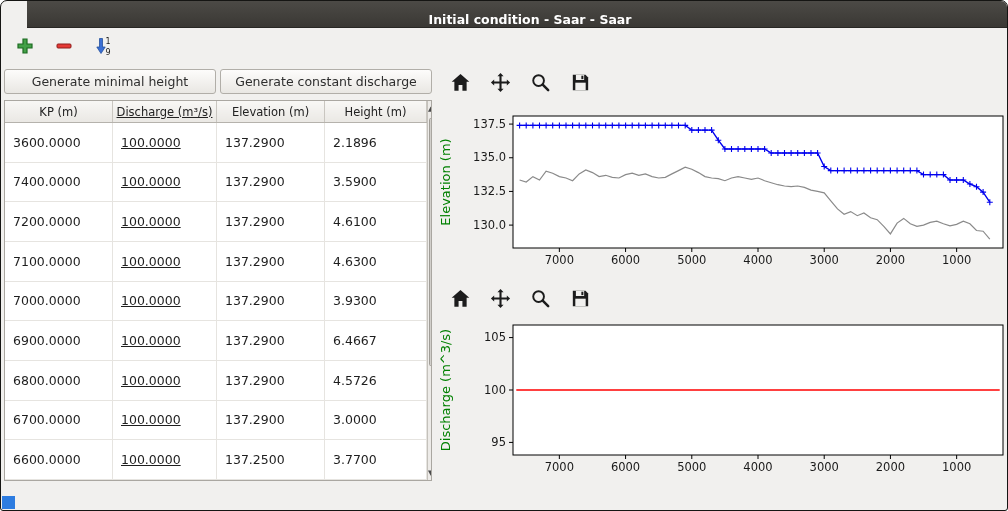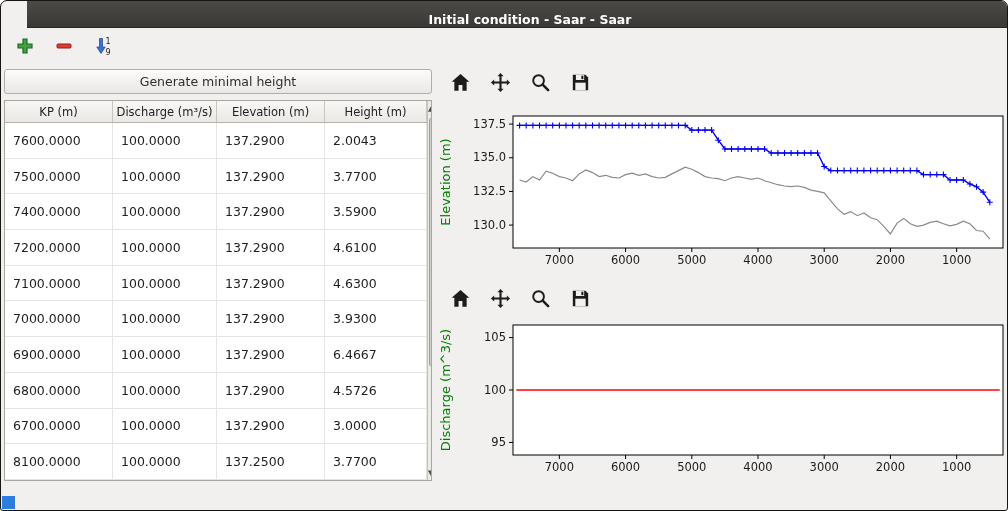--- a/index.html
+++ b/index.html
@@ -26,21 +26,21 @@
   .gen-btn{flex:1;height:25px;background:linear-gradient(#fdfcfb,#e9e7e3);border:1px solid #b1aea8;
            border-radius:3px;font-size:12.5px;color:#2e2e2e;font-family:inherit;cursor:pointer;}
 
   .table-frame{position:absolute;top:37px;left:3px;right:3px;bottom:0;border:1px solid #aaa7a1;
                background:#ffffff;display:flex;overflow:hidden;}
   table{border-collapse:collapse;width:408px;table-layout:fixed;}
   thead th{background:linear-gradient(#f8f7f5,#eae8e4);border-right:1px solid #c9c6c0;
            border-bottom:1px solid #b5b2ac;font-weight:normal;font-size:11.5px;height:21px;
            padding:0 2px;color:#222;}
   th:nth-child(1),td:nth-child(1){width:103px;}
-  th:nth-child(2),td:nth-child(2){width:99px;}
+  th:nth-child(2),td:nth-child(2){width:99px;text-decoration:underline;}
   th:nth-child(3),td:nth-child(3){width:103px;}
   th:nth-child(4),td:nth-child(4){width:97px;}
   tbody td{border-right:1px solid #e6e4e0;border-bottom:1px solid #e6e4e0;font-size:12.5px;
            color:#1e1e1e;height:29px;padding:0 0 0 8px;background:#fff;}
 
   .scrollbar{width:16px;background:#edebe8;border-left:1px solid #c4c1bb;display:flex;flex-direction:column;}
   .sb-btn{height:15px;display:flex;align-items:center;justify-content:center;font-size:7px;color:#4a4a4a;cursor:pointer;}
   .sb-track{flex:1;position:relative;}
   .sb-thumb{position:absolute;left:1px;right:1px;top:2px;height:71%;cursor:pointer;
             background:linear-gradient(90deg,#dbd9d5,#c9c6c1);border:1px solid #a09d97;border-radius:2px;box-sizing:border-box;}
@@ -85,43 +85,38 @@
         <path d="M6.5 2.5 H9.5 V11 H12.2 L8 17.5 L3.8 11 H6.5 Z" fill="#3b6fd4" stroke="#24509d" stroke-width="0.8"></path>
         <text x="15" y="8.4" font-size="8" fill="#222" text-anchor="middle">1</text>
         <text x="15" y="18.6" font-size="8" fill="#222" text-anchor="middle">9</text>
       </svg>
     </div>
   </div>
 
   <div class="left-panel">
     <div class="gen-buttons">
       <button class="gen-btn">Generate minimal height</button>
+      <button class="gen-btn">Generate constant discharge</button>
     </div>
     <div class="table-frame">
       <table>
         <thead>
           <tr>
               <th>KP (m)</th>
               <th>Discharge (m³/s)</th>
               <th>Elevation (m)</th>
               <th>Height (m)</th>
             </tr>
         </thead>
         <tbody>
             <tr>
-              <td>7600.0000</td>
-              <td>100.0000</td>
-              <td>137.2900</td>
-              <td>2.0043</td>
-            </tr>
-            <tr>
-              <td>7500.0000</td>
-              <td>100.0000</td>
-              <td>137.2900</td>
-              <td>3.7700</td>
+              <td>3600.0000</td>
+              <td>100.0000</td>
+              <td>137.2900</td>
+              <td>2.1896</td>
             </tr>
             <tr>
               <td>7400.0000</td>
               <td>100.0000</td>
               <td>137.2900</td>
               <td>3.5900</td>
             </tr>
             <tr>
               <td>7200.0000</td>
               <td>100.0000</td>
@@ -152,21 +147,21 @@
               <td>137.2900</td>
               <td>4.5726</td>
             </tr>
             <tr>
               <td>6700.0000</td>
               <td>100.0000</td>
               <td>137.2900</td>
               <td>3.0000</td>
             </tr>
             <tr>
-              <td>8100.0000</td>
+              <td>6600.0000</td>
               <td>100.0000</td>
               <td>137.2500</td>
               <td>3.7700</td>
             </tr>
           </tbody>
       </table>
       <div class="scrollbar">
         <div class="sb-btn">
             <span>▲</span>
           </div>

